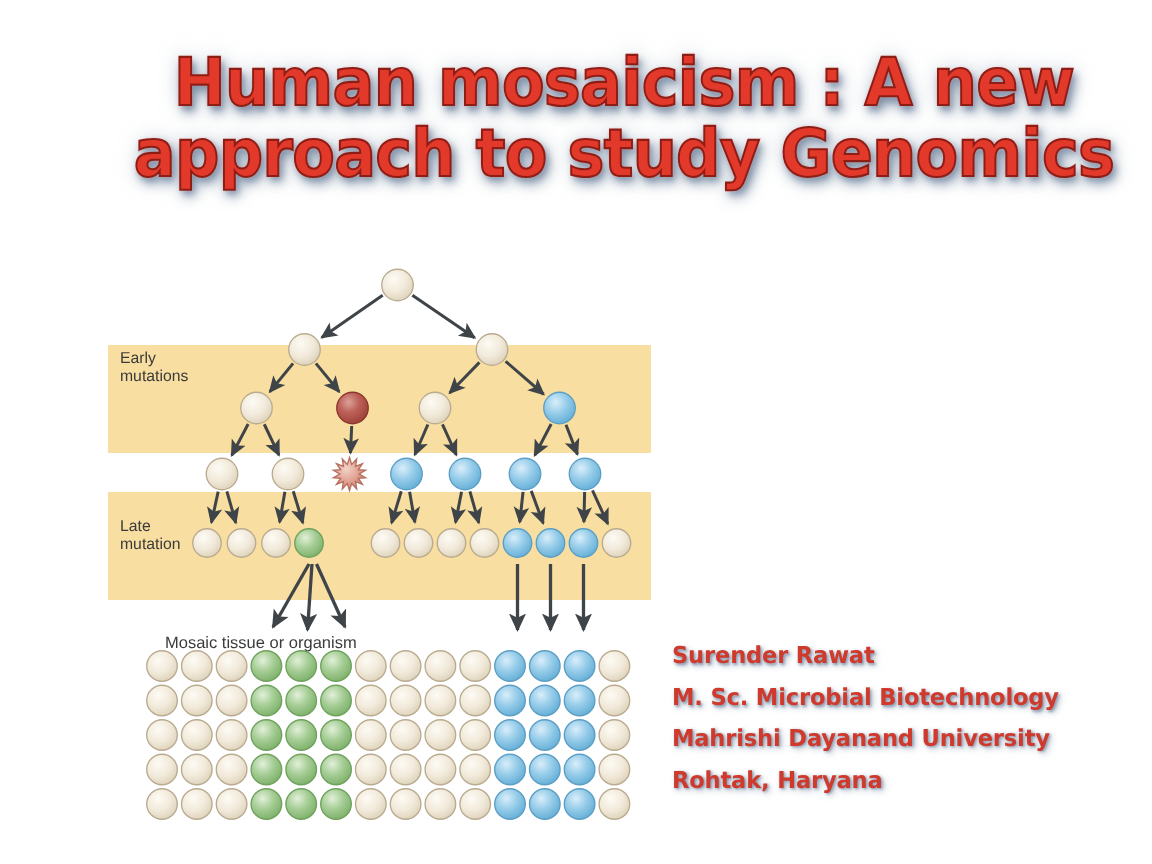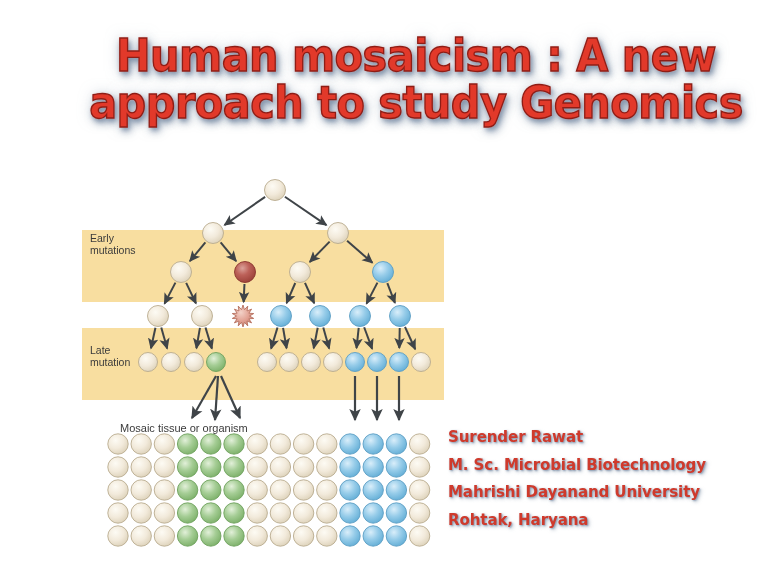--- a/index.html
+++ b/index.html
@@ -41,21 +41,21 @@
        3px 5px 9px rgba(135,150,170,0.75),
        0 0 14px rgba(150,165,185,0.55);
     transform: scaleX(0.94);
     transform-origin: center;
   }
   #title-line-2 { font-size: 44px; margin-top: 2px; }
 
   
   #figure {
     position: absolute;
-    left: 82px;
+    left: 72px;
     top: 168px;
     width: 362px;
     height: 392px;
   }
   #figure-svg { display: block; }
 
   
   #author-block {
     position: absolute;
     left: 448px;

